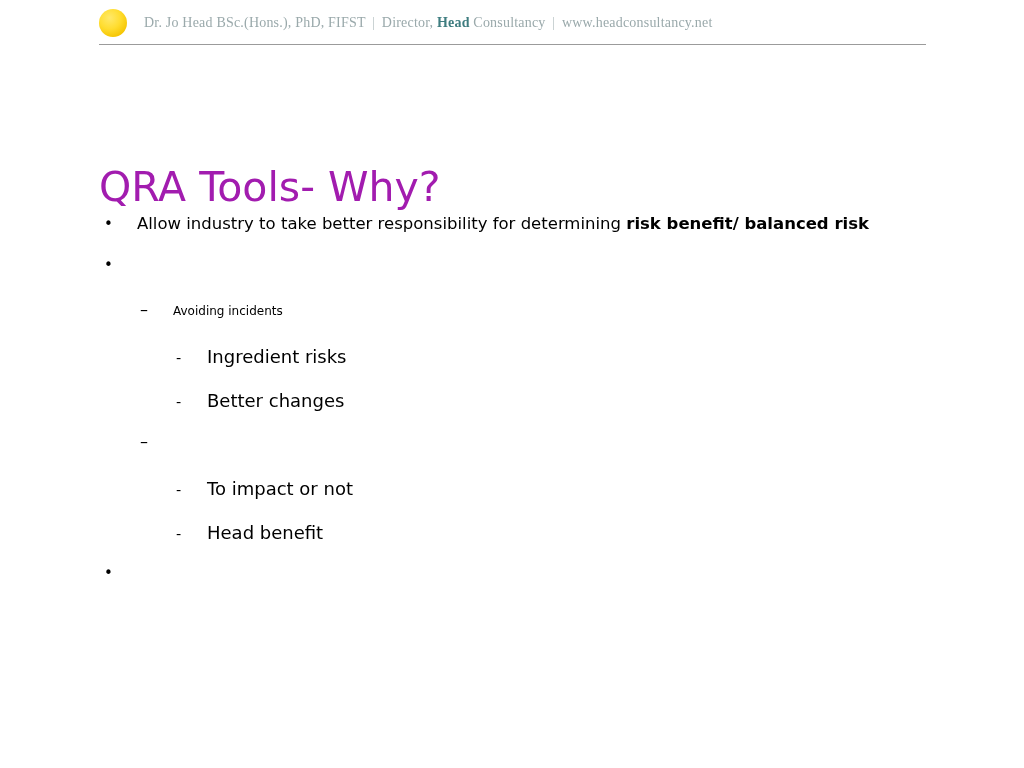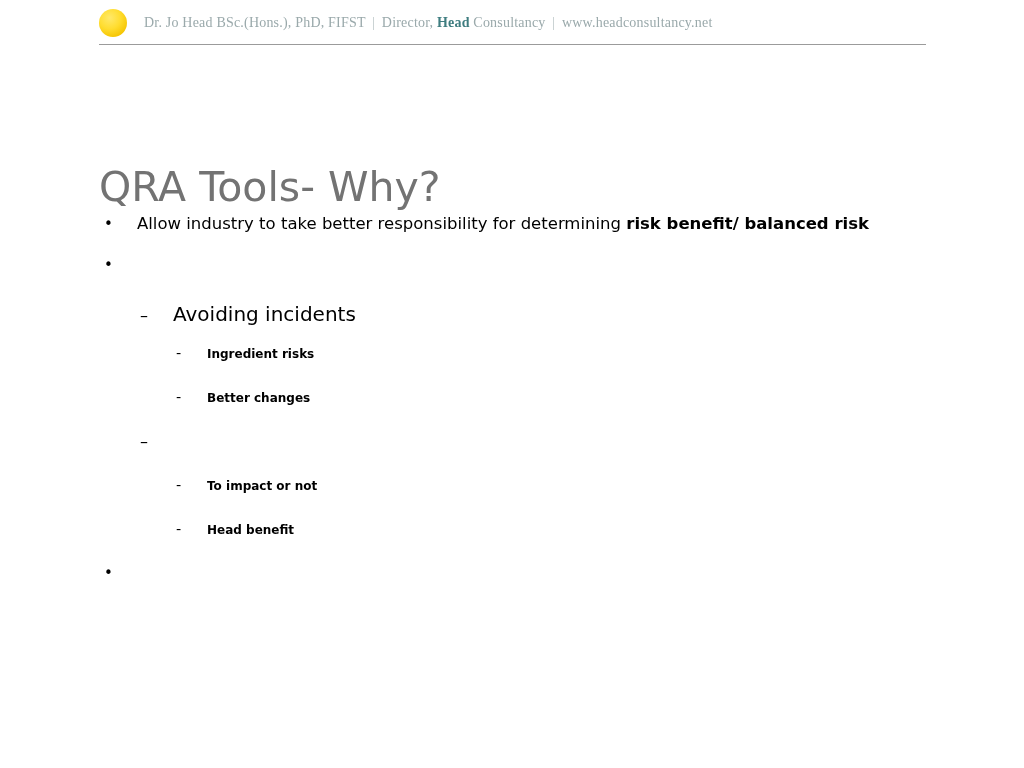--- a/index.html
+++ b/index.html
@@ -67,21 +67,21 @@
 
   
   .slide-title {
     position: absolute;
     left: 99px;
     top: 138px;
     font-family: "DejaVu Sans", sans-serif;
     font-size: 41px;
     font-weight: normal;
     line-height: 1.1;
-    color: #737373;
+    color: #a21caf;
     white-space: nowrap;
   }
 
   .content {
     position: absolute;
     left: 0;
     top: 214px;
     width: 1024px;
   }
 
@@ -112,32 +112,31 @@
     font-size: 16.5px;
   }
 
   
   .lvl2 { padding-left: 140px; }
   .lvl2 .marker {
     width: 33px;
     font-size: 16px;
   }
   .lvl2 .row-text {
-    font-size: 20px;
+    font-size: 12px;
   }
 
   
   .lvl3 { padding-left: 176px; }
   .lvl3 .marker {
     width: 31px;
     font-size: 14.5px;
   }
   .lvl3 .row-text {
-    font-size: 12px;
-    font-weight: bold;
+    font-size: 18px;
   }
 
   .row-text b {
     font-weight: bold;
   }
 </style>
 </head>
 <body>
 
 <div class="header">

